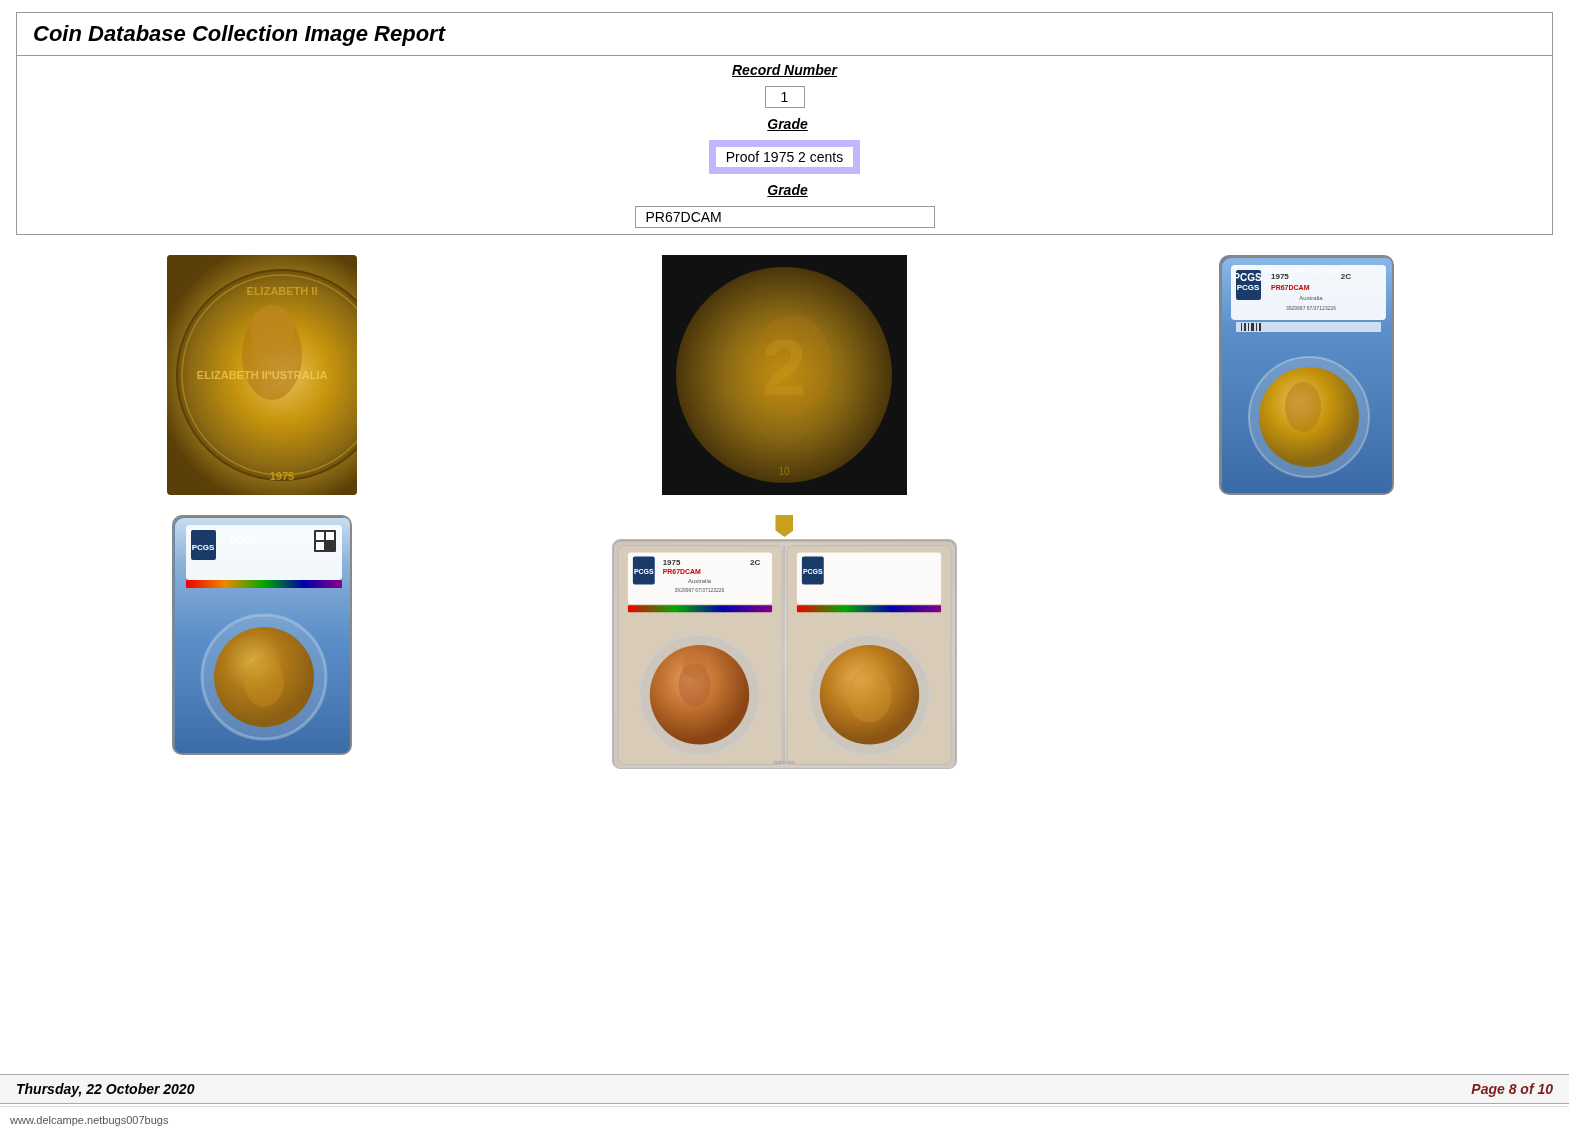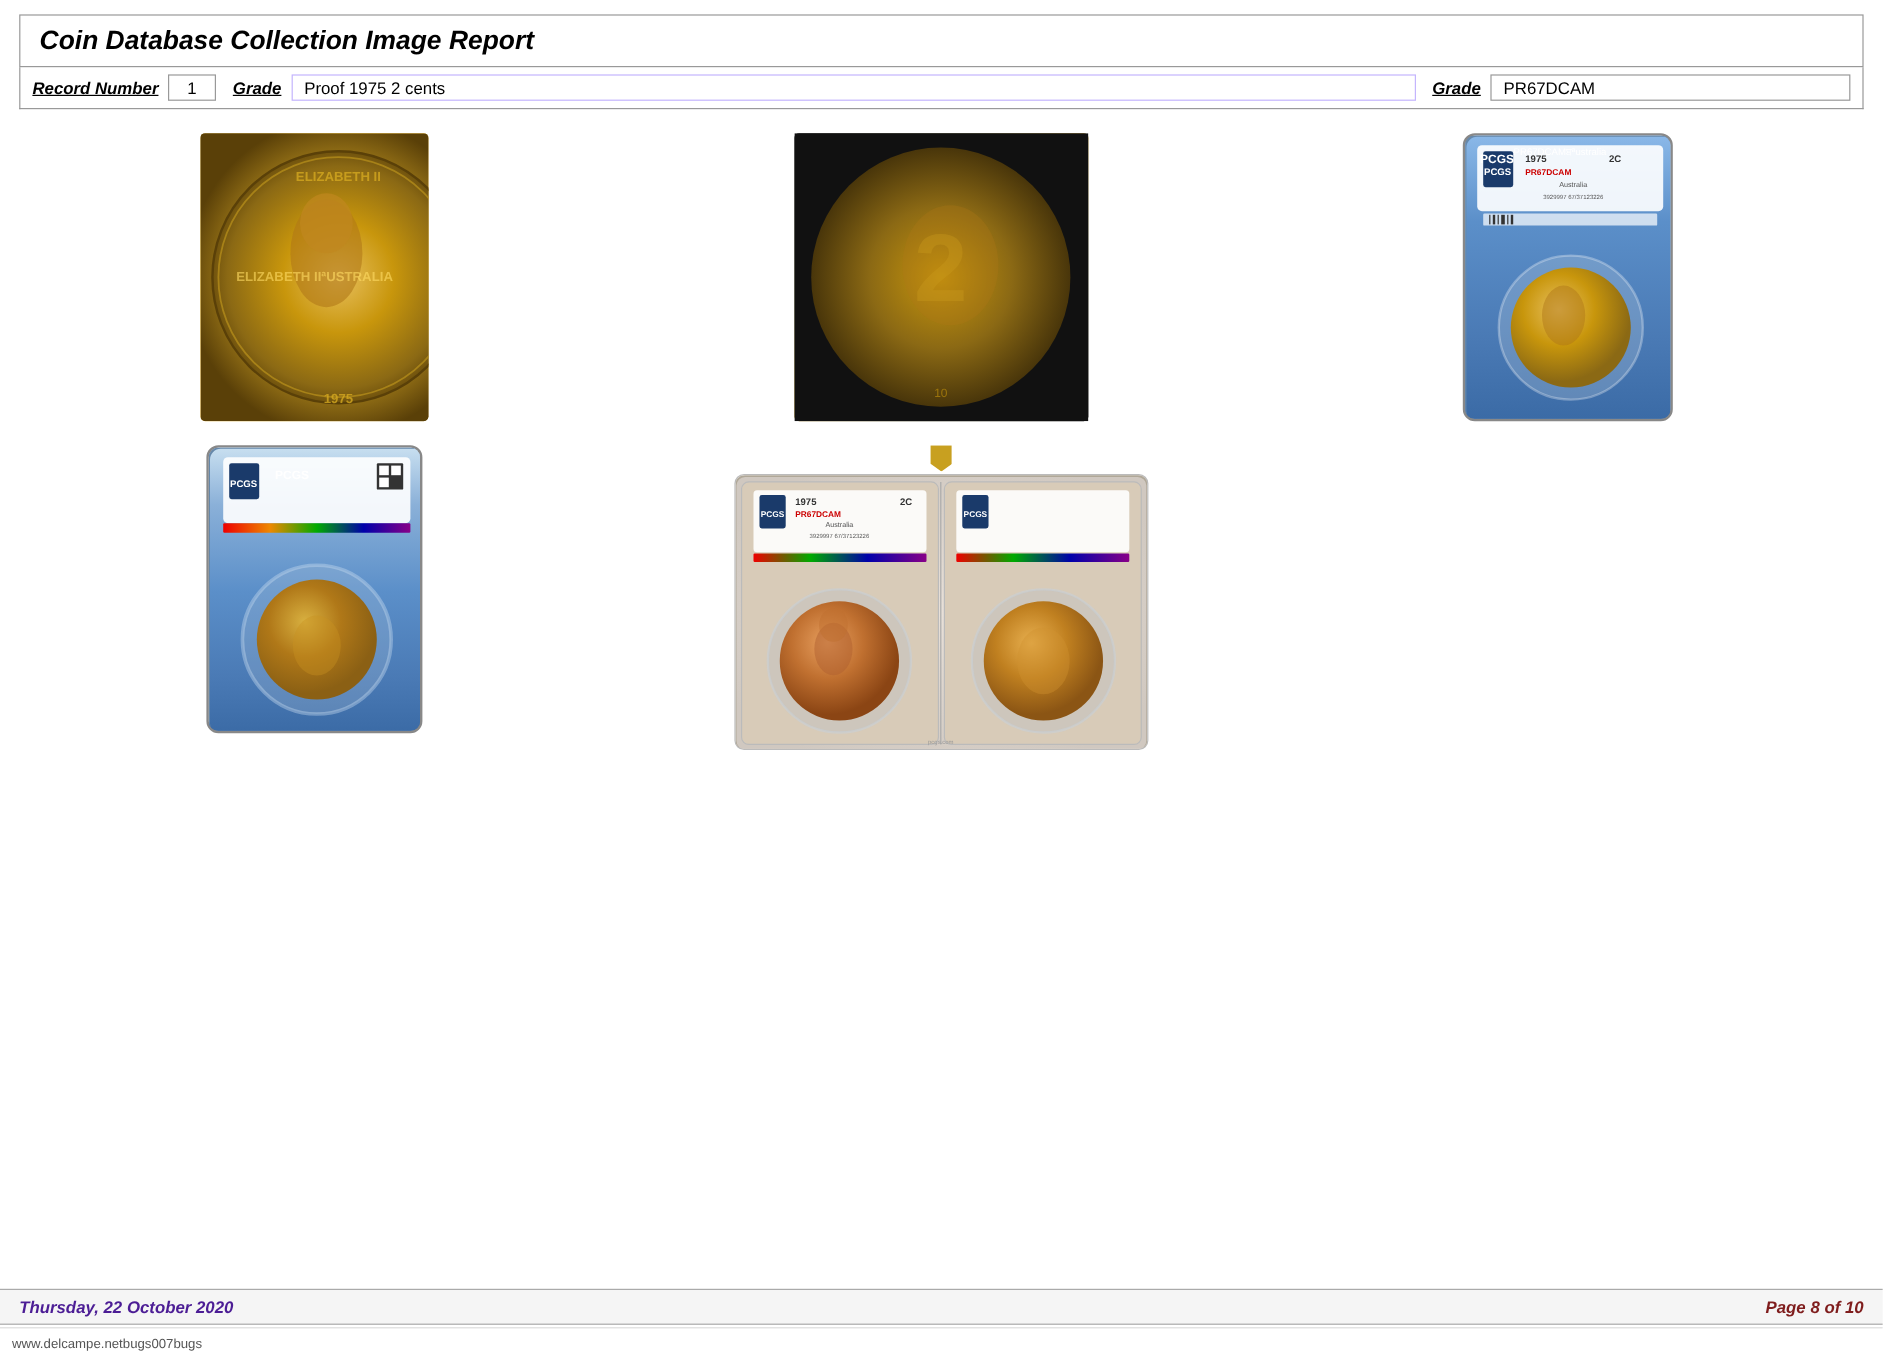--- a/index.html
+++ b/index.html
@@ -28,20 +28,21 @@
 
     
     .record-bar {
       border: 1px solid #999;
       margin: 0 16px;
       padding: 6px 10px;
       display: flex;
       align-items: center;
       gap: 8px;
       border-top: none;
+      flex-direction: column;
     }
     .record-label {
       font-weight: bold;
       text-decoration: underline;
       font-style: italic;
       font-size: 14px;
     }
     .record-number-box {
       border: 1px solid #999;
       padding: 2px 10px;
@@ -50,21 +51,21 @@
       font-size: 14px;
     }
     .title-label {
       font-weight: bold;
       text-decoration: underline;
       font-style: italic;
       font-size: 14px;
       margin-left: 6px;
     }
     .title-value-box {
-      border: 1px solid #c4b5fd;
+      border: 7px solid #c4b5fd;
       padding: 2px 10px;
       flex: 1;
       font-size: 14px;
     }
     .grade-label {
       font-weight: bold;
       text-decoration: underline;
       font-style: italic;
       font-size: 14px;
       margin-left: 6px;
@@ -198,21 +199,21 @@
       padding: 6px 16px;
       display: flex;
       justify-content: space-between;
       align-items: center;
       background: #f5f5f5;
     }
     .footer-date {
       font-style: italic;
       font-weight: bold;
       font-size: 14px;
-      color: #4c1d95;
+      color: #000000;
     }
     .footer-page {
       font-style: italic;
       font-weight: bold;
       font-size: 14px;
       color: #7f1d1d;
     }
 
     
     .browser-bar {

